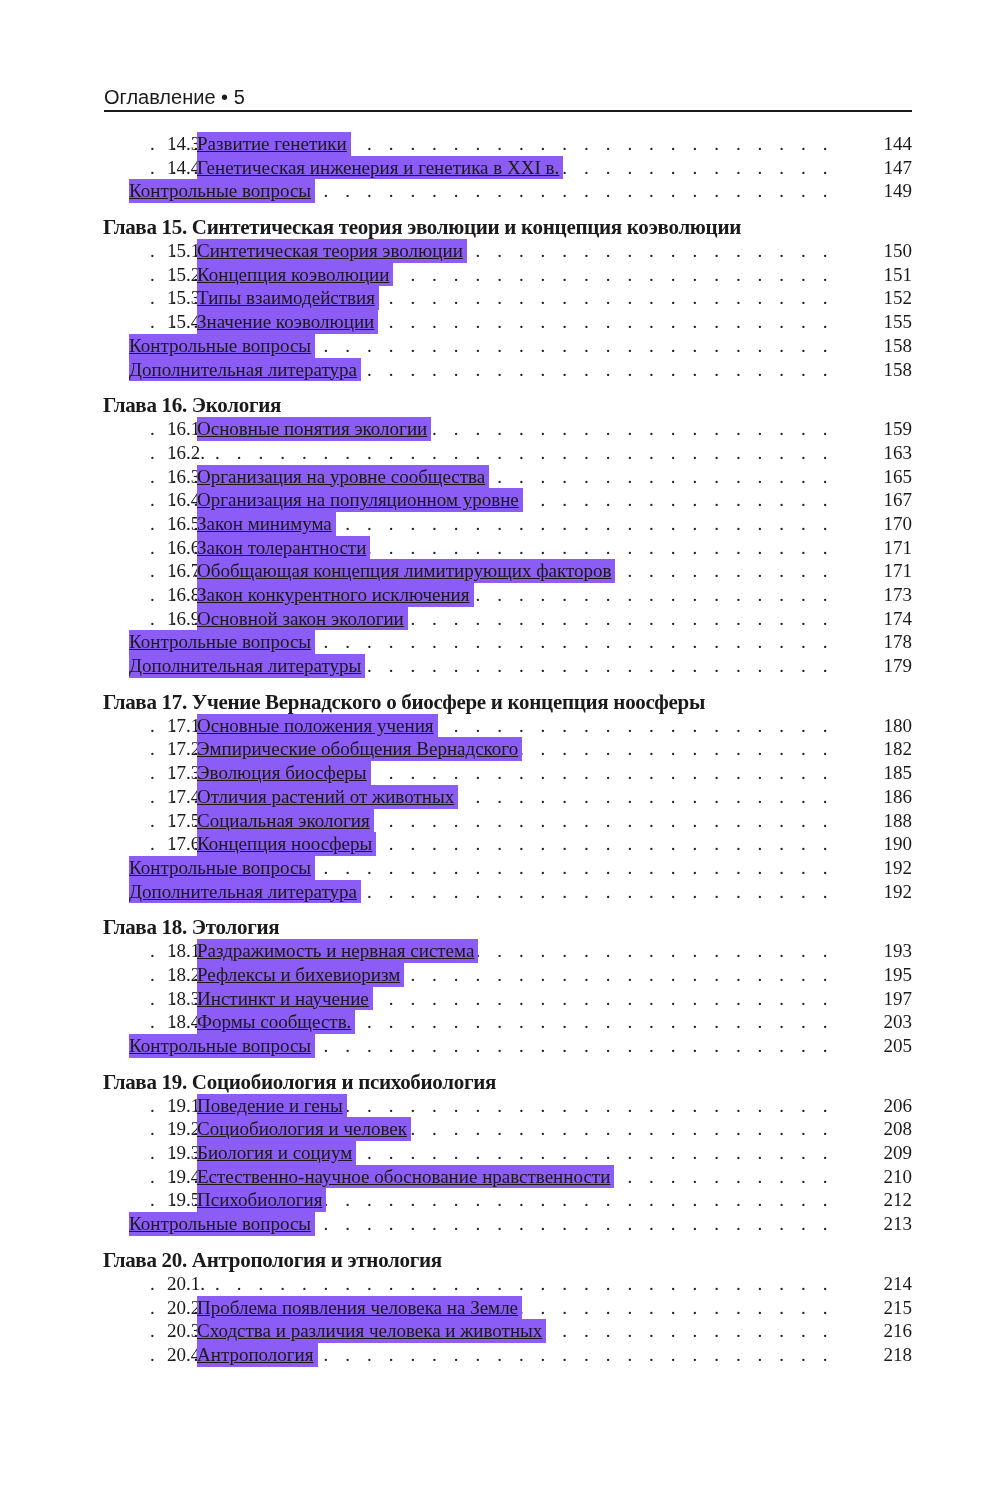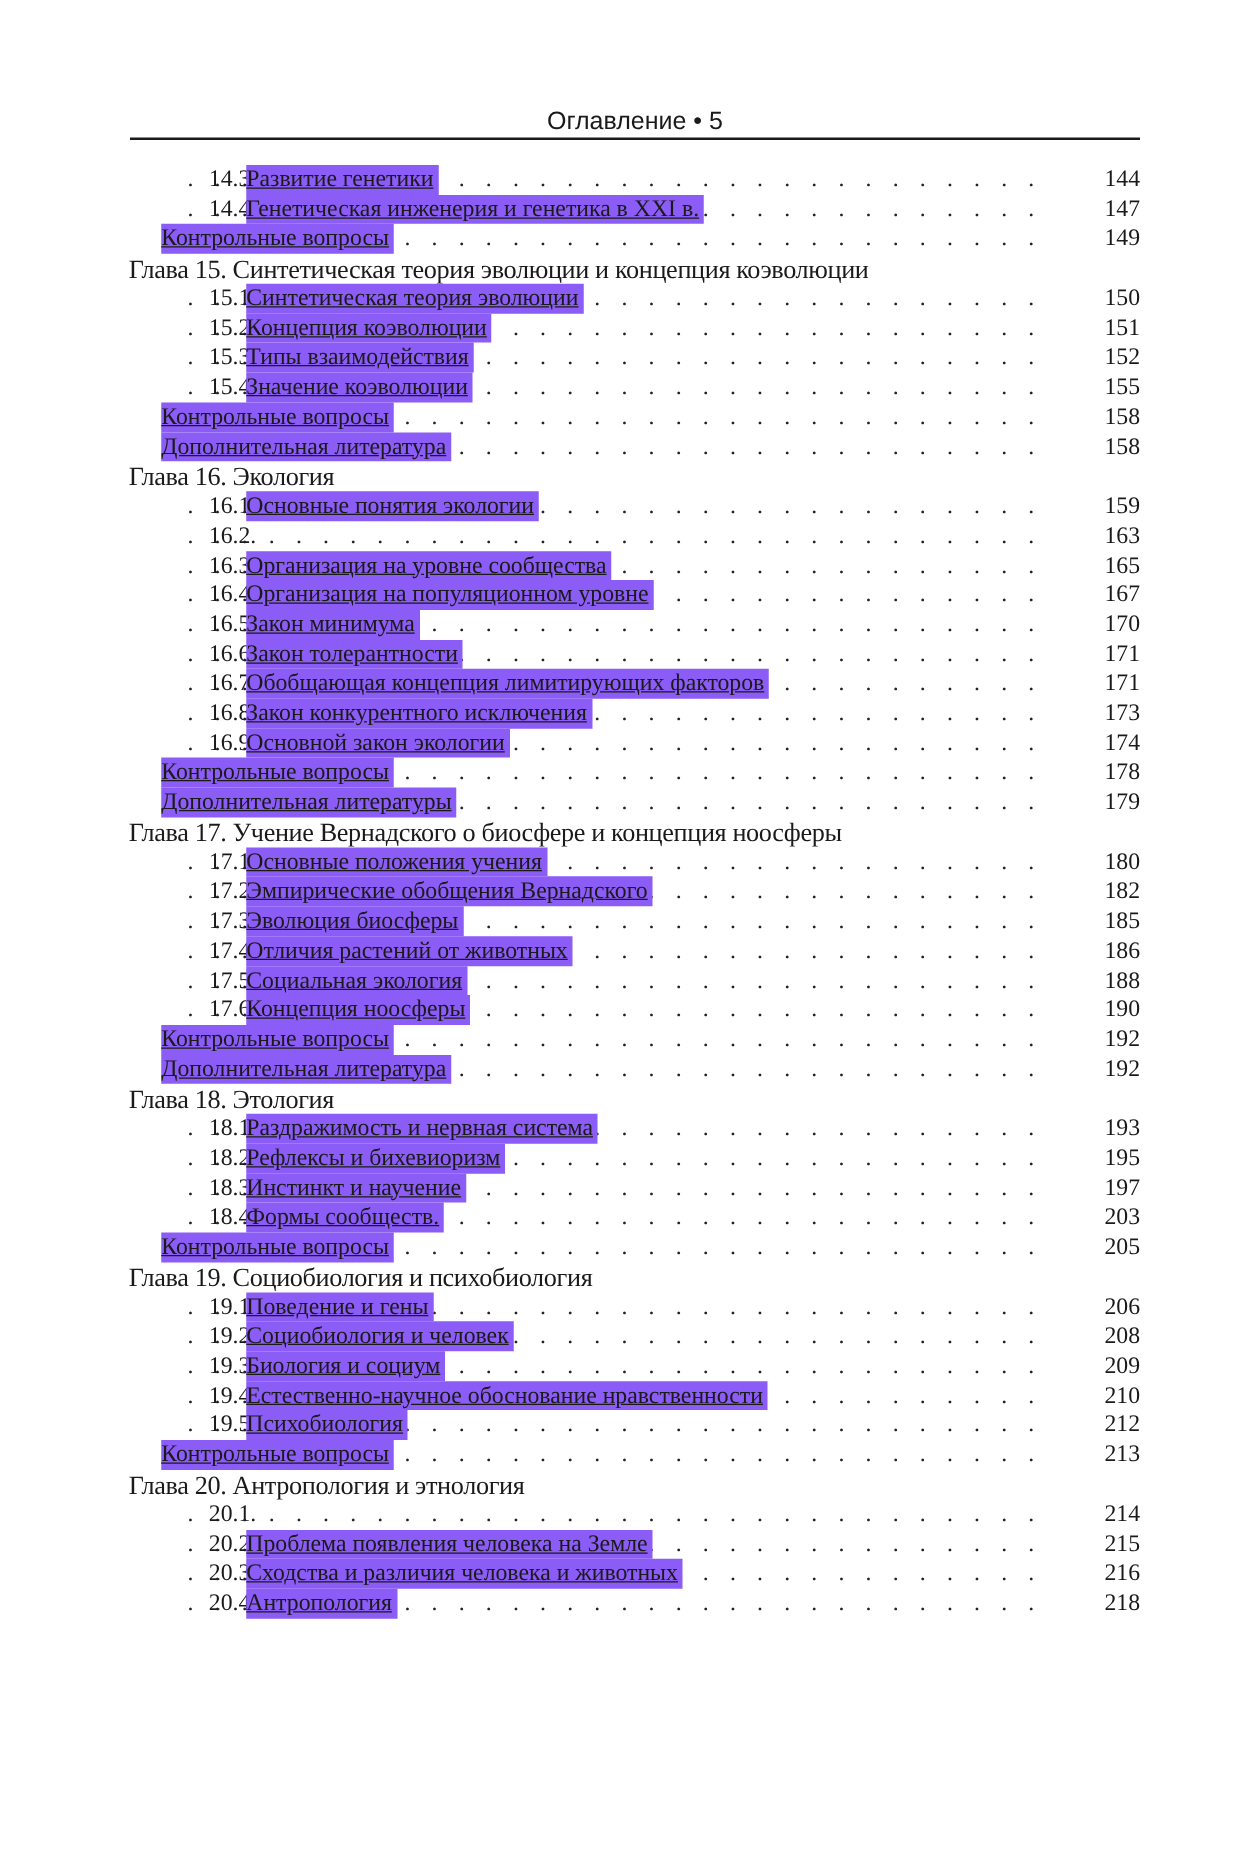--- a/index.html
+++ b/index.html
@@ -1,33 +1,33 @@
 <!DOCTYPE html>
 <html><head>
 <meta charset="utf-8">
 <style>
   html, body { margin: 0; padding: 0; background: #ffffff; }
   body { width: 1000px; height: 1501px; position: relative; overflow: hidden; color: #1a1a1a; }
   .page { position: absolute; left: 0; top: 0; width: 1000px; height: 1501px; }
   .running-head {
     position: absolute; left: 104px; top: 84px; width: 808px; height: 26px;
-    text-align: center; font-family: "Liberation Sans", sans-serif; font-size: 20px; line-height: 26px;
+    text-align: left; font-family: "Liberation Sans", sans-serif; font-size: 20px; line-height: 26px;
   }
   .head-rule { position: absolute; left: 104px; top: 110px; width: 808px; height: 2px; background: #1a1a1a; }
   .toc { position: absolute; left: 0; top: 132px; width: 1000px;
          font-family: "Liberation Serif", serif; font-size: 19px; }
   .row { position: relative; height: 23.7px; line-height: 23.7px; white-space: nowrap; }
   .row .num { position: absolute; left: 147px; margin-left: 20px; }
   .row .title { position: absolute; left: 197px; background: #8b5cf6; padding-right: 4px; z-index: 2; text-decoration: underline; }
   .row.plain .title { left: 129px; }
   .row .leader { position: absolute; left: 150px; width: 690px; overflow: hidden; z-index: 1;
                  text-align: right; letter-spacing: 6.1px; color: #222; }
   .row .page-no { position: absolute; right: 88px; text-align: right; }
-  .chapter { position: relative; height: 24px; line-height: 24px; 
-             font-weight: normal; font-size: 21px; letter-spacing: -0.3px; padding-left: 31px; }
+  .chapter { position: relative; height: 24px; line-height: 24px; margin-top: 12px;
+             font-weight: bold; font-size: 21px; letter-spacing: -0.3px; padding-left: 31px; }
   .chapter .ch-title { position: absolute; left: 103px; white-space: nowrap; }
 </style>
 </head>
 <body>
 
 <div class="page">
   <div class="running-head">
     <span>Оглавление</span>
     <span>•</span>
     <span>5</span>

